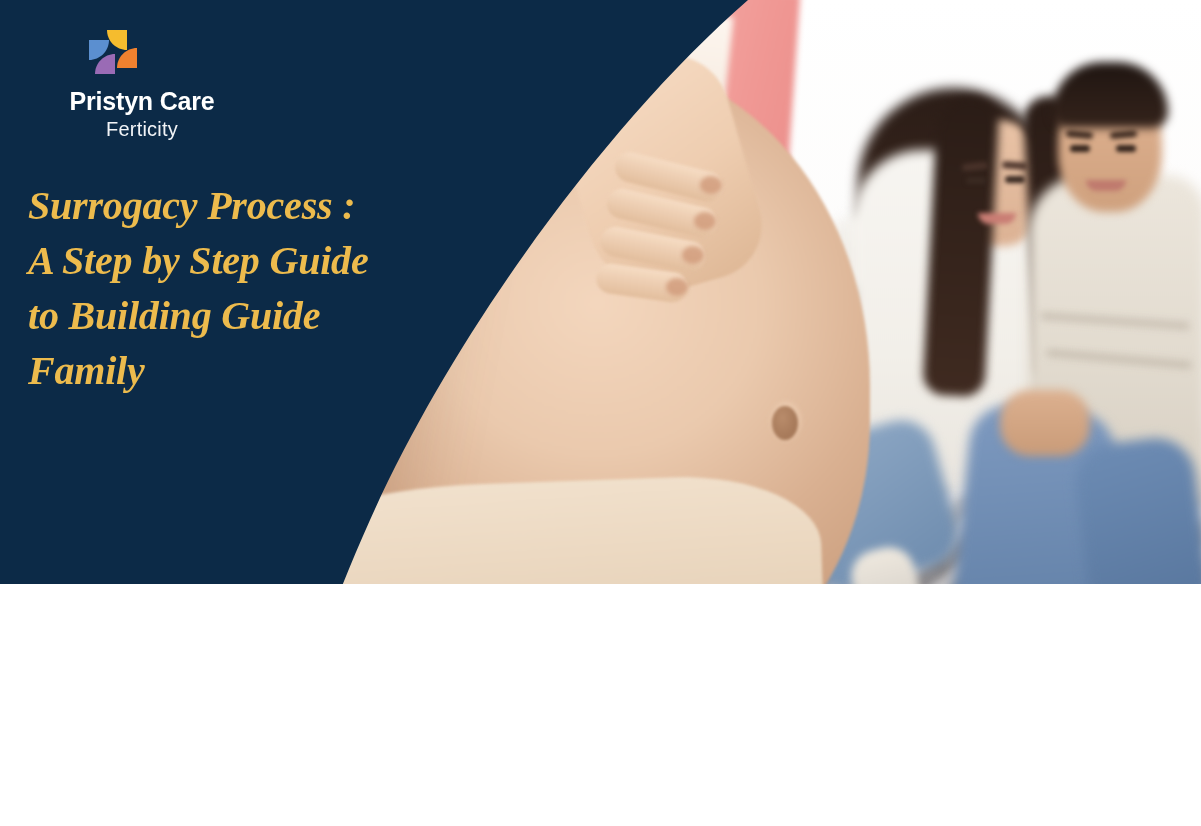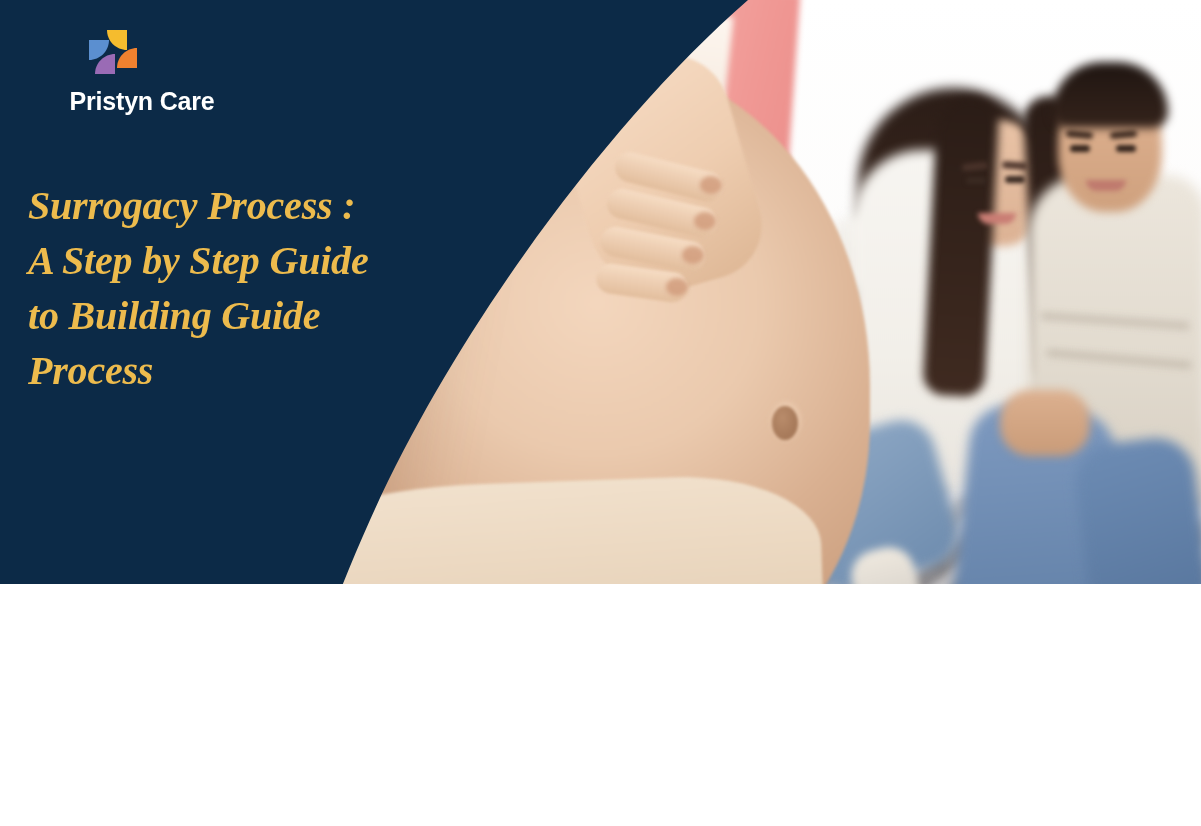--- a/index.html
+++ b/index.html
@@ -467,23 +467,24 @@
 
         <path d="M22,4 L42,4 L42,24 C31,24 22,15 22,4 Z" fill="#f5bc2e"></path>
 
         <path d="M52,22 L52,42 L32,42 C32,31 41,22 52,22 Z" fill="#f0812f"></path>
 
         <path d="M4,14 L24,14 C24,25 15,34 4,34 Z" fill="#5b8fd0"></path>
 
         <path d="M30,28 L30,48 L10,48 C10,37 19,28 30,28 Z" fill="#9a6bb5"></path>
       </svg>
       <p class="brand-name">Pristyn Care</p>
+      <p class="brand-sub">Ferticity</p>
     </div>
 
     <h1 class="headline">
       <span>Surrogacy Process :</span>
       <span>A Step by Step Guide</span>
       <span>to Building Guide</span>
-      <span>Process</span>
+      <span>Family</span>
     </h1>
 
   </div>
 </div>
 
 </body></html>

